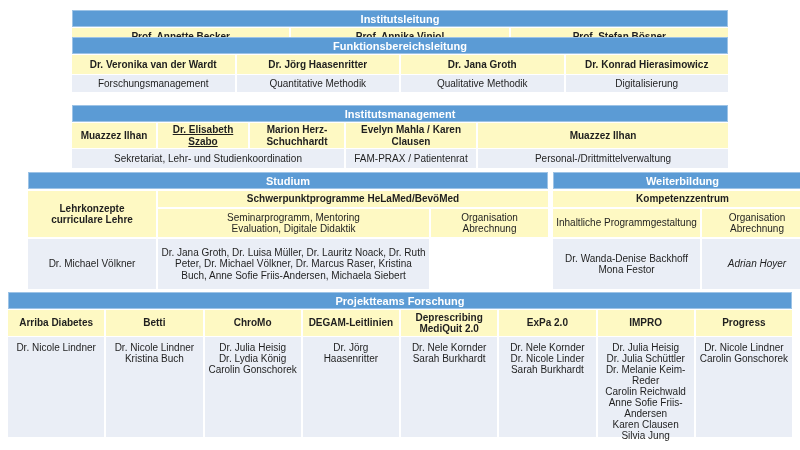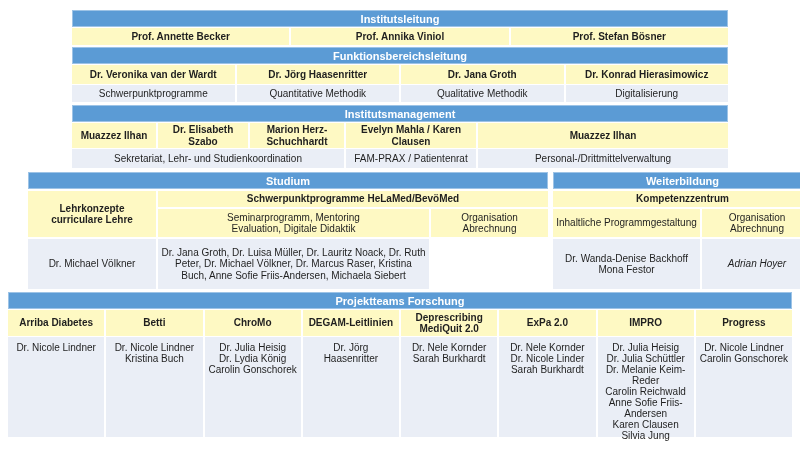--- a/index.html
+++ b/index.html
@@ -6,21 +6,21 @@
   .page{
     position:relative;
     width:800px;height:450px;
     background:#ffffff;
     font-family:"Liberation Sans","DejaVu Sans",sans-serif;
     color:#1f1f1f;
     overflow:hidden;
   }
   .sec{position:absolute;}
   .sec-a{left:72px;top:10px;width:656px;}
-  .sec-b{left:72px;top:47px;width:656px;}
+  .sec-b{left:72px;top:37px;width:656px;}
   .sec-c{left:72px;top:105px;width:656px;}
   .sec-d{left:8px;top:172px;width:784px;display:flex;gap:5px;}
   .sec-e{left:8px;top:292px;width:784px;}
 
   .hdr{
     box-sizing:border-box;
     height:17px;
     background:#5B9BD5;
     border:1px solid #9DC3E6;
     color:#ffffff;
@@ -39,21 +39,21 @@
     padding:1px 3px;
   }
   .light{background:#fef9c3;}
   .lighter{background:#EAEEF6;}
   .bold{font-weight:bold;}
   .grow{flex:1;}
 
   .h17{height:17px;} .h19{height:19px;} .h25{height:25px;}
 
   
-  .wc1{width:84px;} .wc2{width:90px;} .wc3{width:94px;} .wc4{width:130px;}
+  .wc1{width:84px;} .wc2{width:90px;text-decoration:underline;} .wc3{width:94px;} .wc4{width:130px;}
   .wr1{width:272px;} .wr2{width:130px;}
 
   
   .studium{
     display:grid;width:520px;
     grid-template-columns:128px 271px 117px;
     grid-template-rows:17px 16px 28px 50px;
     gap:2px;
     padding-left:20px;
   }
@@ -104,21 +104,21 @@
 
   <section class="sec sec-b">
     <div class="hdr">Funktionsbereichsleitung</div>
     <div class="row">
       <div class="cell light bold grow h19">Dr. Veronika van der Wardt</div>
       <div class="cell light bold grow h19">Dr. Jörg Haasenritter</div>
       <div class="cell light bold grow h19">Dr. Jana Groth</div>
       <div class="cell light bold grow h19">Dr. Konrad Hierasimowicz</div>
     </div>
     <div class="row">
-      <div class="cell lighter grow h17">Schwerpunktprogramme</div>
+      <div class="cell lighter grow h17">Forschungsmanagement</div>
       <div class="cell lighter grow h17">Quantitative Methodik</div>
       <div class="cell lighter grow h17">Qualitative Methodik</div>
       <div class="cell lighter grow h17">Digitalisierung</div>
     </div>
   </section>
 
   <section class="sec sec-c">
     <div class="hdr">Institutsmanagement</div>
     <div class="row">
       <div class="cell light bold wc1 h25">Muazzez Ilhan</div>

